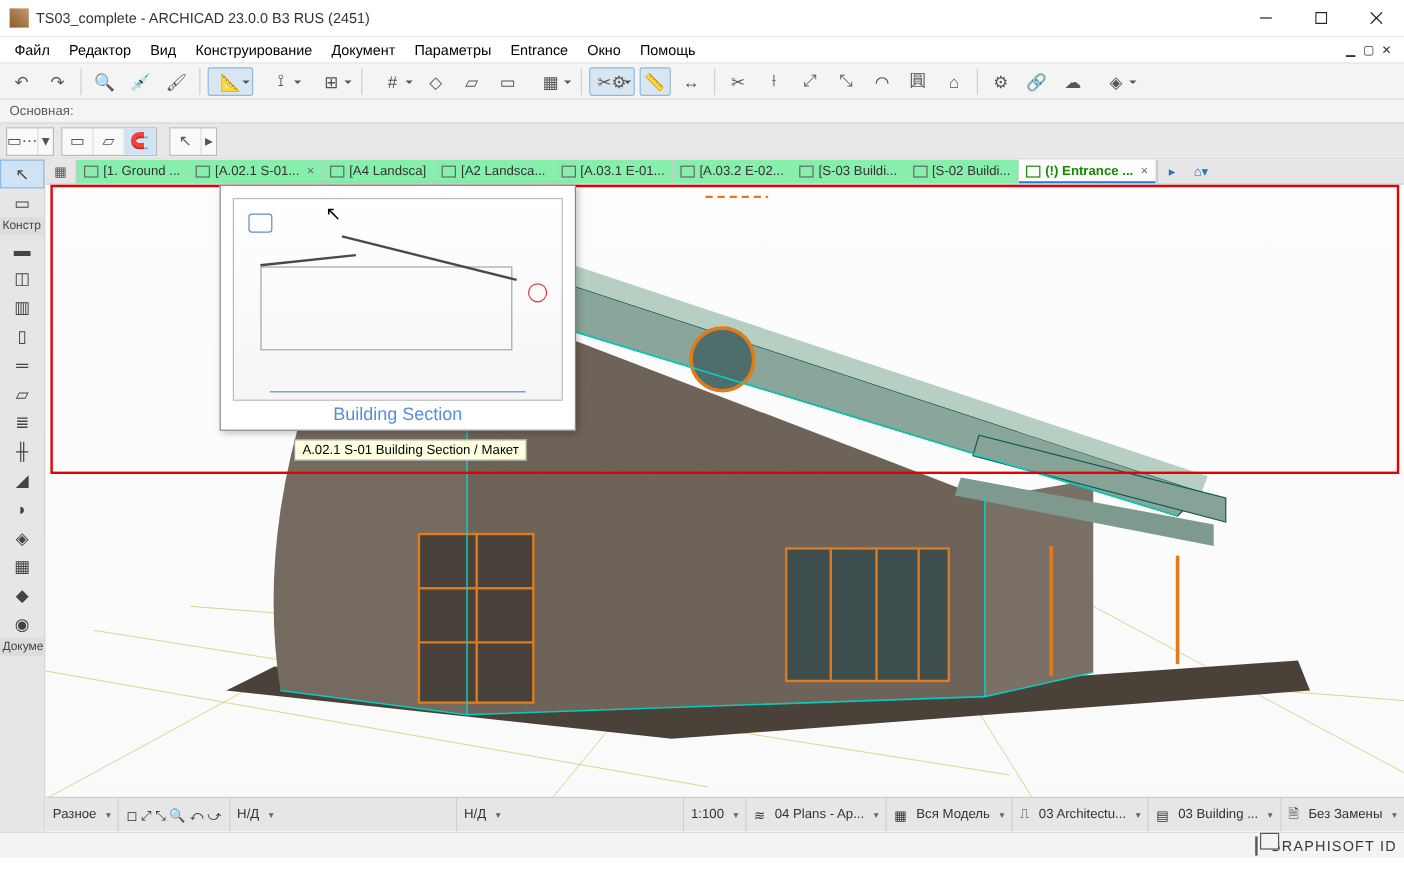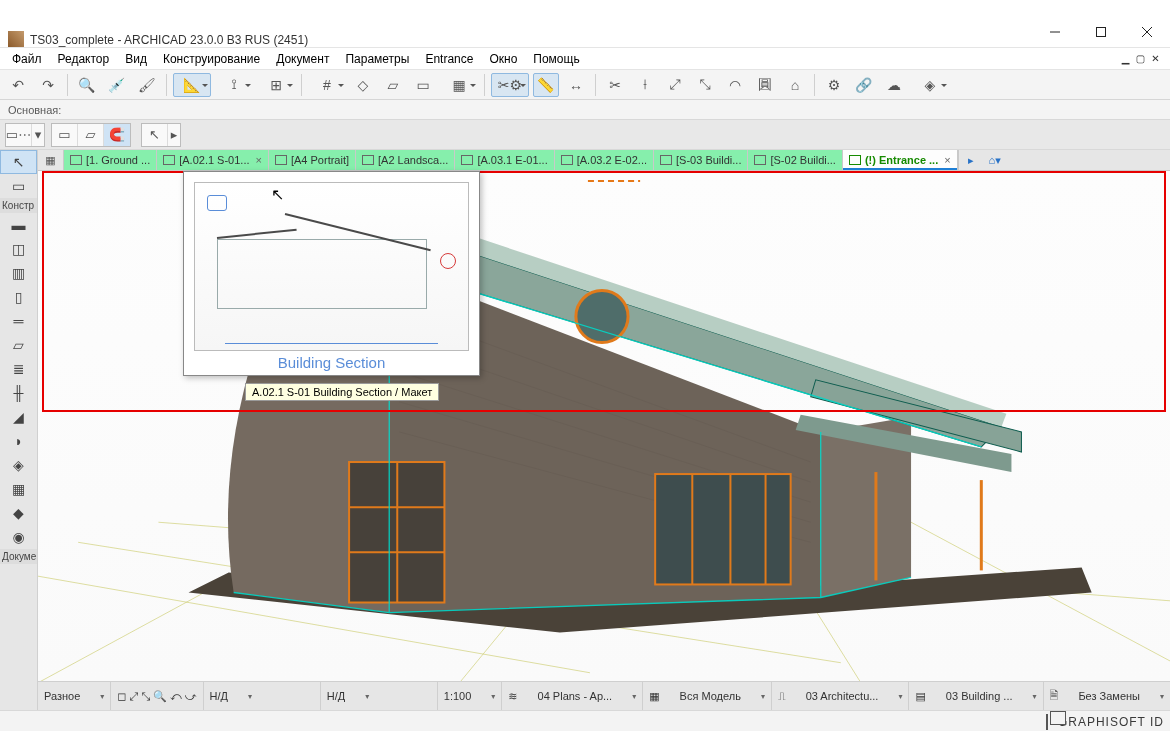--- a/index.html
+++ b/index.html
@@ -1,17 +1,17 @@
 <!DOCTYPE html>
 <html><head>
 <meta charset="utf-8">
 <style>
   html,body{margin:0;padding:0;height:731px;width:1170px;overflow:hidden;font-family:"Segoe UI",Arial,sans-serif;font-size:12px;background:#fff;color:#000}
   *{box-sizing:border-box}
-  .titlebar{height:48px;display:flex;align-items:flex-end;background:#fff;border-bottom:1px solid #e5e5e5}
+  .titlebar{height:31px;display:flex;align-items:center;background:#fff;border-bottom:1px solid #e5e5e5}
   .titlebar .app-ico{width:16px;height:16px;margin:0 6px 0 8px;background:linear-gradient(45deg,#8b5a2b,#c49a6c)}
   .titlebar .title{flex:1;font-size:12px;color:#333}
   .winbtn{width:46px;height:30px;display:flex;align-items:center;justify-content:center;font-family:inherit;color:#222}
   .menubar{height:21px;display:flex;align-items:center;padding:0 4px;background:#fff}
   .menubar .item{padding:1px 8px;font-size:12px}
   .menubar .right{margin-left:auto;display:flex;gap:2px;padding-right:4px}
   .menubar .right span{width:13px;height:13px;display:inline-flex;align-items:center;justify-content:center;font-size:10px;color:#333}
   .toolbar{height:31px;display:flex;align-items:center;padding:0 5px;gap:4px;background:#f4f4f4;border-top:1px solid #e4e4e4;border-bottom:1px solid #d6d6d6}
   .tbtn{width:26px;height:24px;display:flex;align-items:center;justify-content:center;color:#555;border-radius:2px;font-size:14px;position:relative}
   .tbtn.wide{width:38px}
@@ -43,21 +43,21 @@
   .redbox{position:absolute;left:4px;right:4px;top:0;height:241px;border:2px solid #e60000;pointer-events:none}
   .preview{position:absolute;left:145px;top:0;width:297px;height:205px;background:#fff;border:1px solid #888;box-shadow:2px 2px 6px rgba(0,0,0,.25)}
   .preview .pvbody{position:absolute;left:10px;right:10px;top:10px;bottom:24px;border:1px solid #bbb;background:linear-gradient(#fff,#f6f6f6)}
   .preview .pvfoot{position:absolute;bottom:4px;left:0;right:0;text-align:center;font-size:15px;color:#5a8dd8}
   .roof{position:absolute;width:54px;border-top:2px solid #4a4a4a;transform-origin:left center}
   .pvwall{position:absolute;border:1px solid #5a8dd8}
   .cursor{position:absolute;left:233px;top:14px;font-size:16px;color:#000;pointer-events:none}
   .tooltip{position:absolute;left:207px;top:212px;background:#ffffe1;border:1px solid #9a9a9a;padding:2px 6px;font-size:11px;white-space:nowrap}
   .scene{position:absolute;inset:0;pointer-events:none}
   .botbar{position:absolute;left:0;right:0;bottom:0;height:29px;background:#e6e6e6;border-top:1px solid #cfcfcf;display:flex;align-items:center;font-size:11px;color:#333}
-  .botbar .bb{display:flex;align-items:center;height:100%;padding:0 6px;border-right:1px solid #cfcfcf;gap:20px;white-space:nowrap}
+  .botbar .bb{display:flex;align-items:center;height:100%;padding:0 6px;border-right:1px solid #cfcfcf;gap:8px;white-space:nowrap}
   .botbar .bb .dd{font-size:8px;color:#666}
   .status{height:22px;background:#f3f3f3;border-top:1px solid #d8d8d8;display:flex;align-items:center;padding:0 6px;font-size:11px;color:#333}
   .status .brand{margin-left:auto;font-size:12px;letter-spacing:1px;color:#3a3a3a}
   .status .sqicon{width:14px;height:12px;border:1px solid #555;margin-right:10px;position:relative}
   .status .sqicon::after{content:"";position:absolute;left:3px;top:-4px;width:14px;height:12px;border:1px solid #555;background:#f3f3f3}
   svg{display:block}
 </style>
 </head>
 <body>
 
@@ -188,21 +188,21 @@
           <span class="ico"></span>
           <span>[1. Ground ...</span>
         </div>
       <div class="tab">
           <span class="ico"></span>
           <span>[A.02.1 S-01...</span>
           <span class="x">×</span>
         </div>
       <div class="tab">
           <span class="ico"></span>
-          <span>[A4 Portrait]</span>
+          <span>[A4 Landsca]</span>
         </div>
       <div class="tab">
           <span class="ico"></span>
           <span>[A2 Landsca...</span>
         </div>
       <div class="tab">
           <span class="ico"></span>
           <span>[A.03.1 E-01...</span>
         </div>
       <div class="tab">

